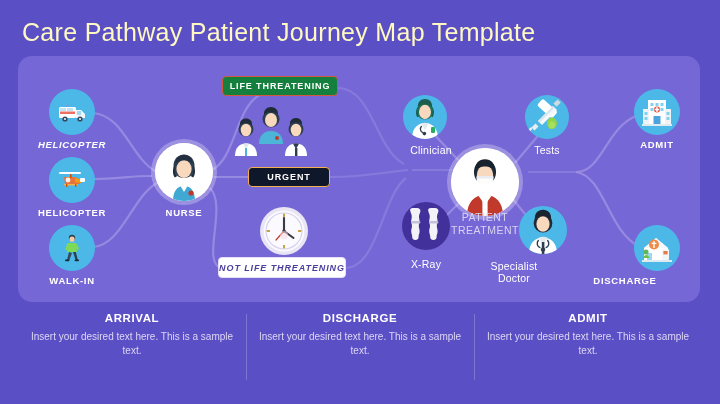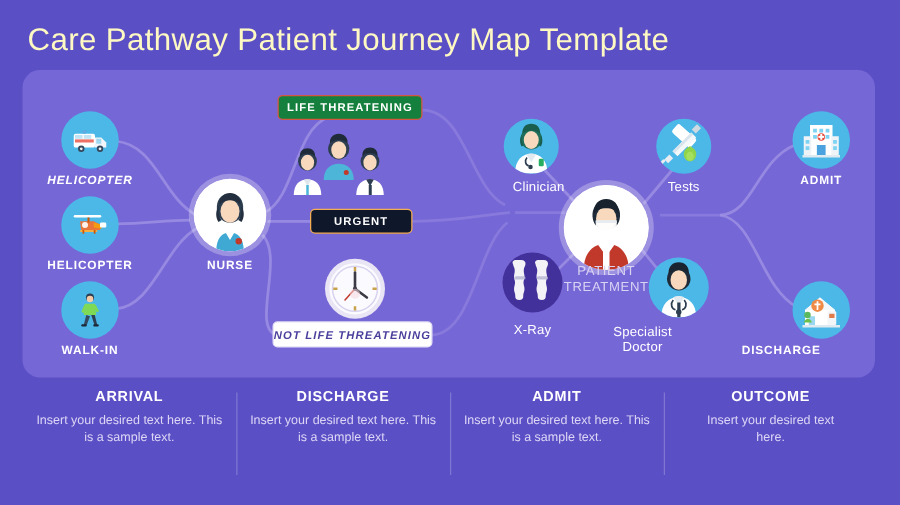--- a/index.html
+++ b/index.html
@@ -421,20 +421,16 @@
     <div class="col">
       <div class="col-title">DISCHARGE</div>
       <div class="col-body">Insert your desired text here. This is a sample text.</div>
     </div>
 
     <div class="col">
       <div class="col-title">ADMIT</div>
       <div class="col-body">Insert your desired text here. This is a sample text.</div>
     </div>
 
-    <div class="col">
-      <div class="col-title">OUTCOME</div>
-      <div class="col-body narrow">Insert your desired text here.</div>
-    </div>
 
   </div>
 
 </div>
 
 </body></html>

